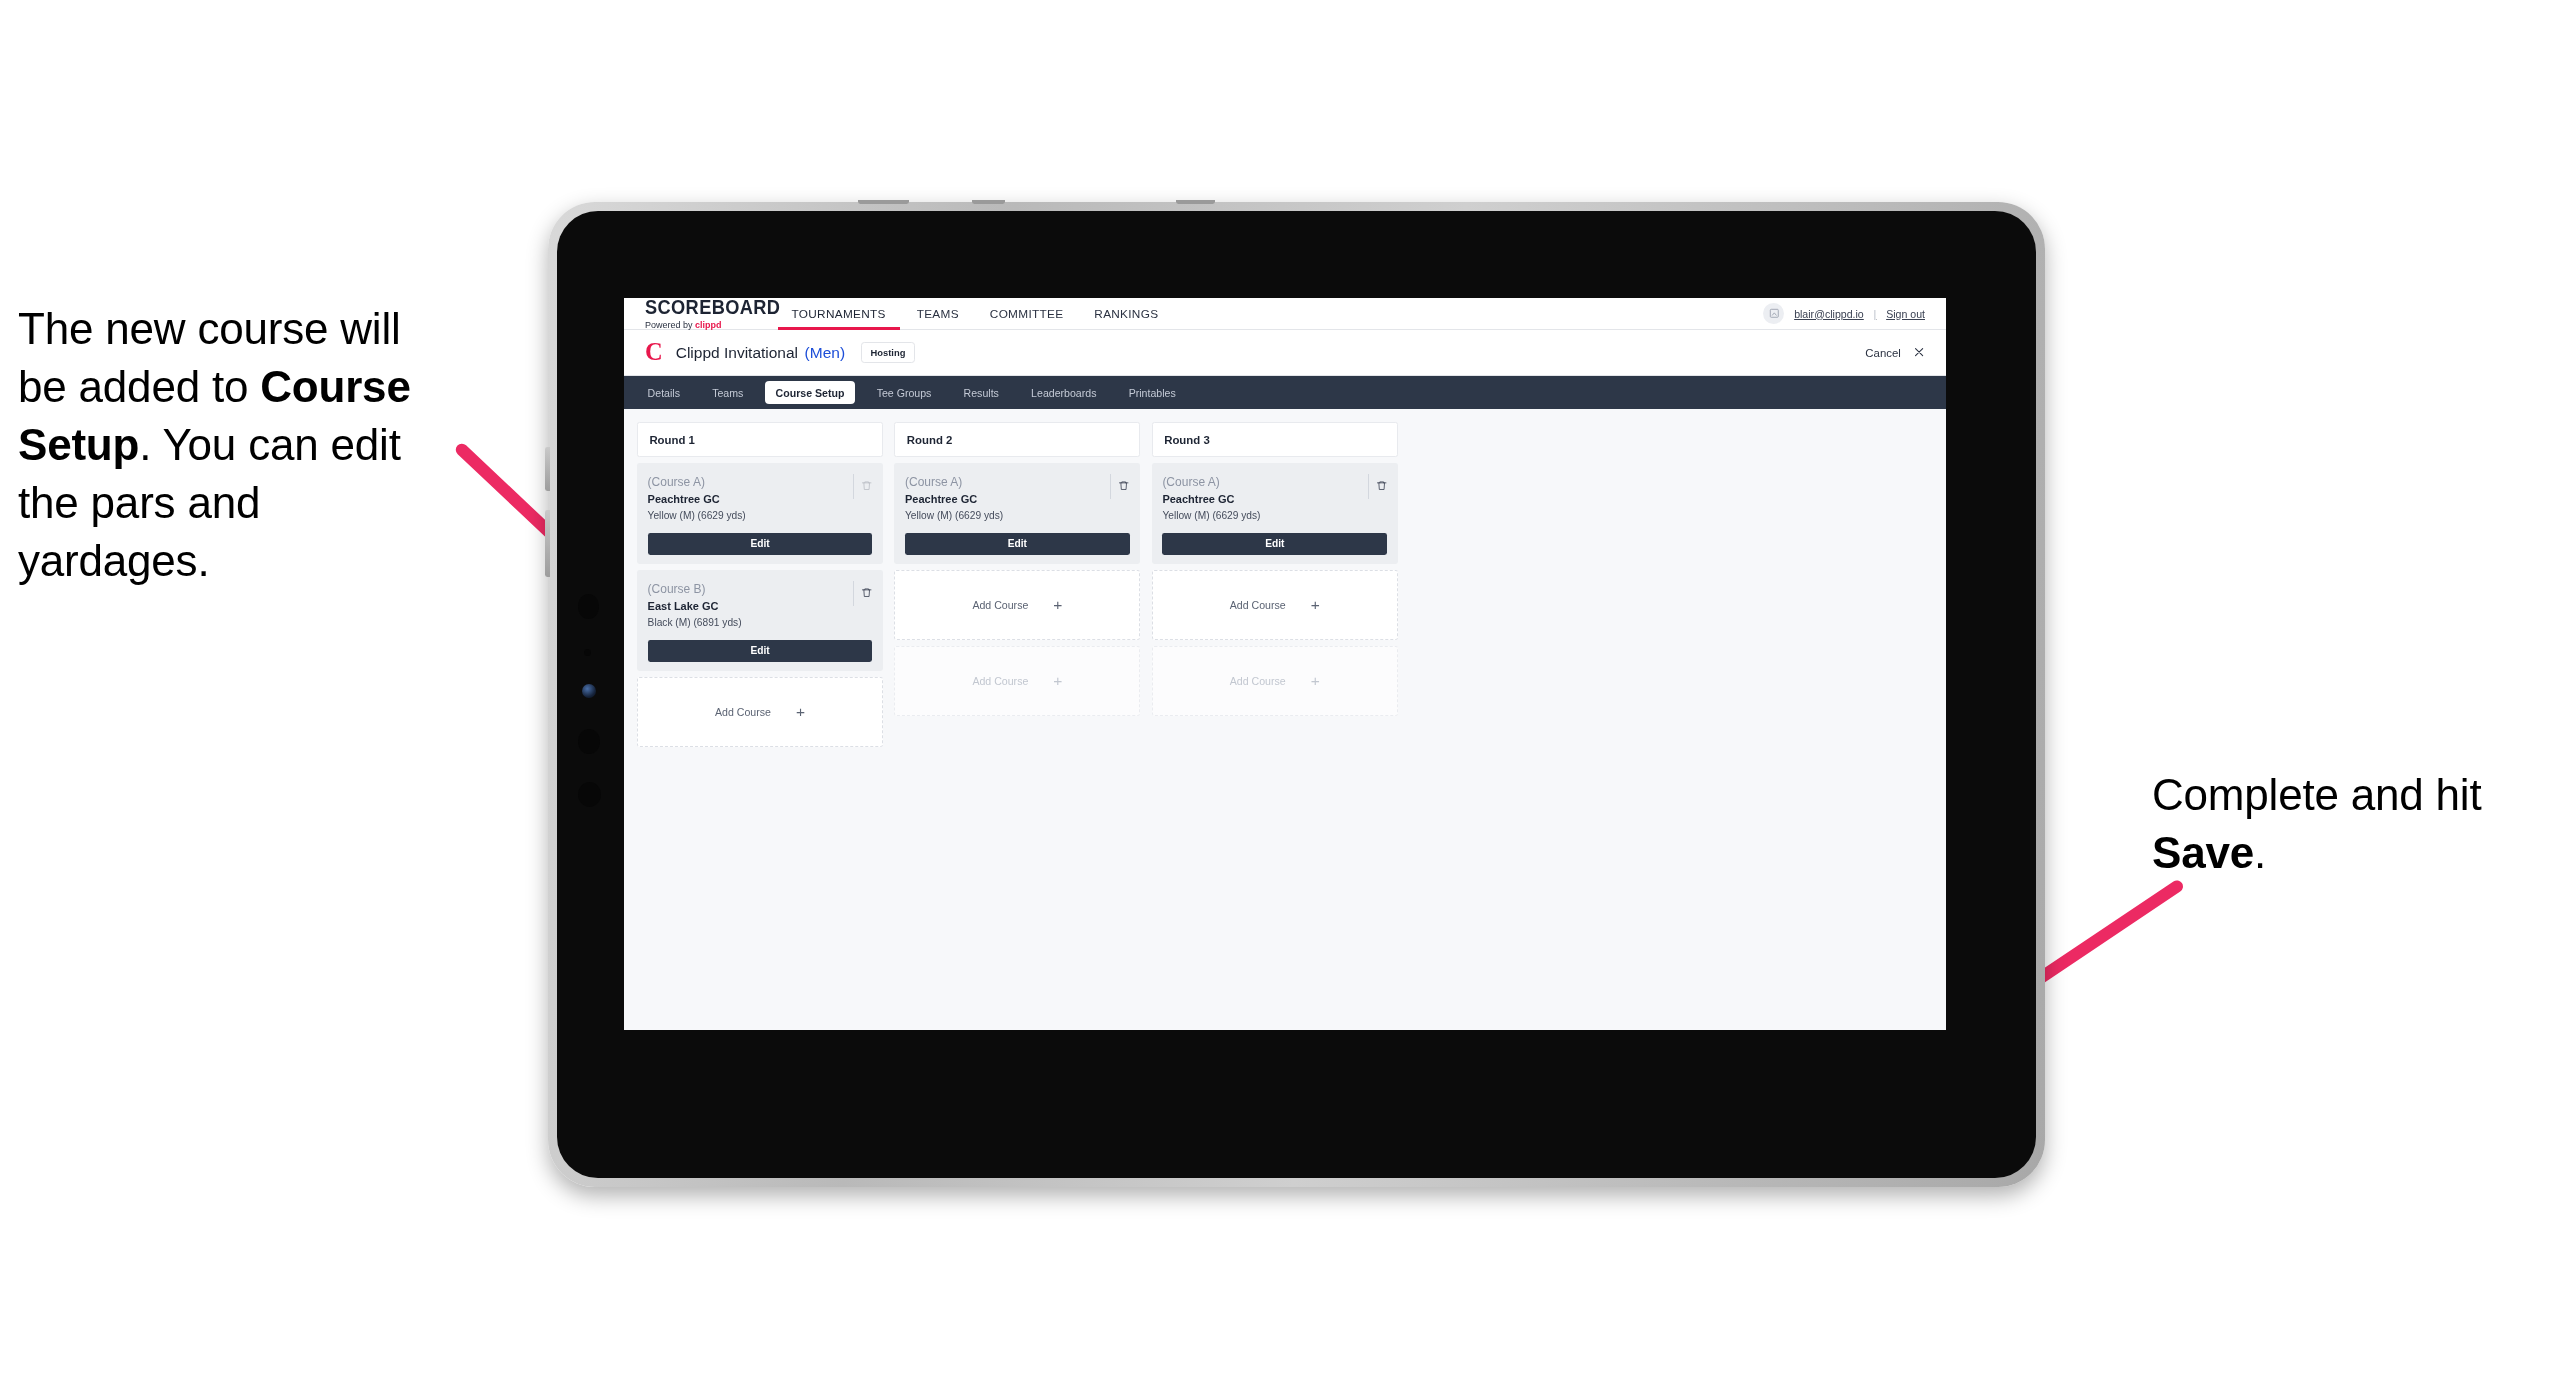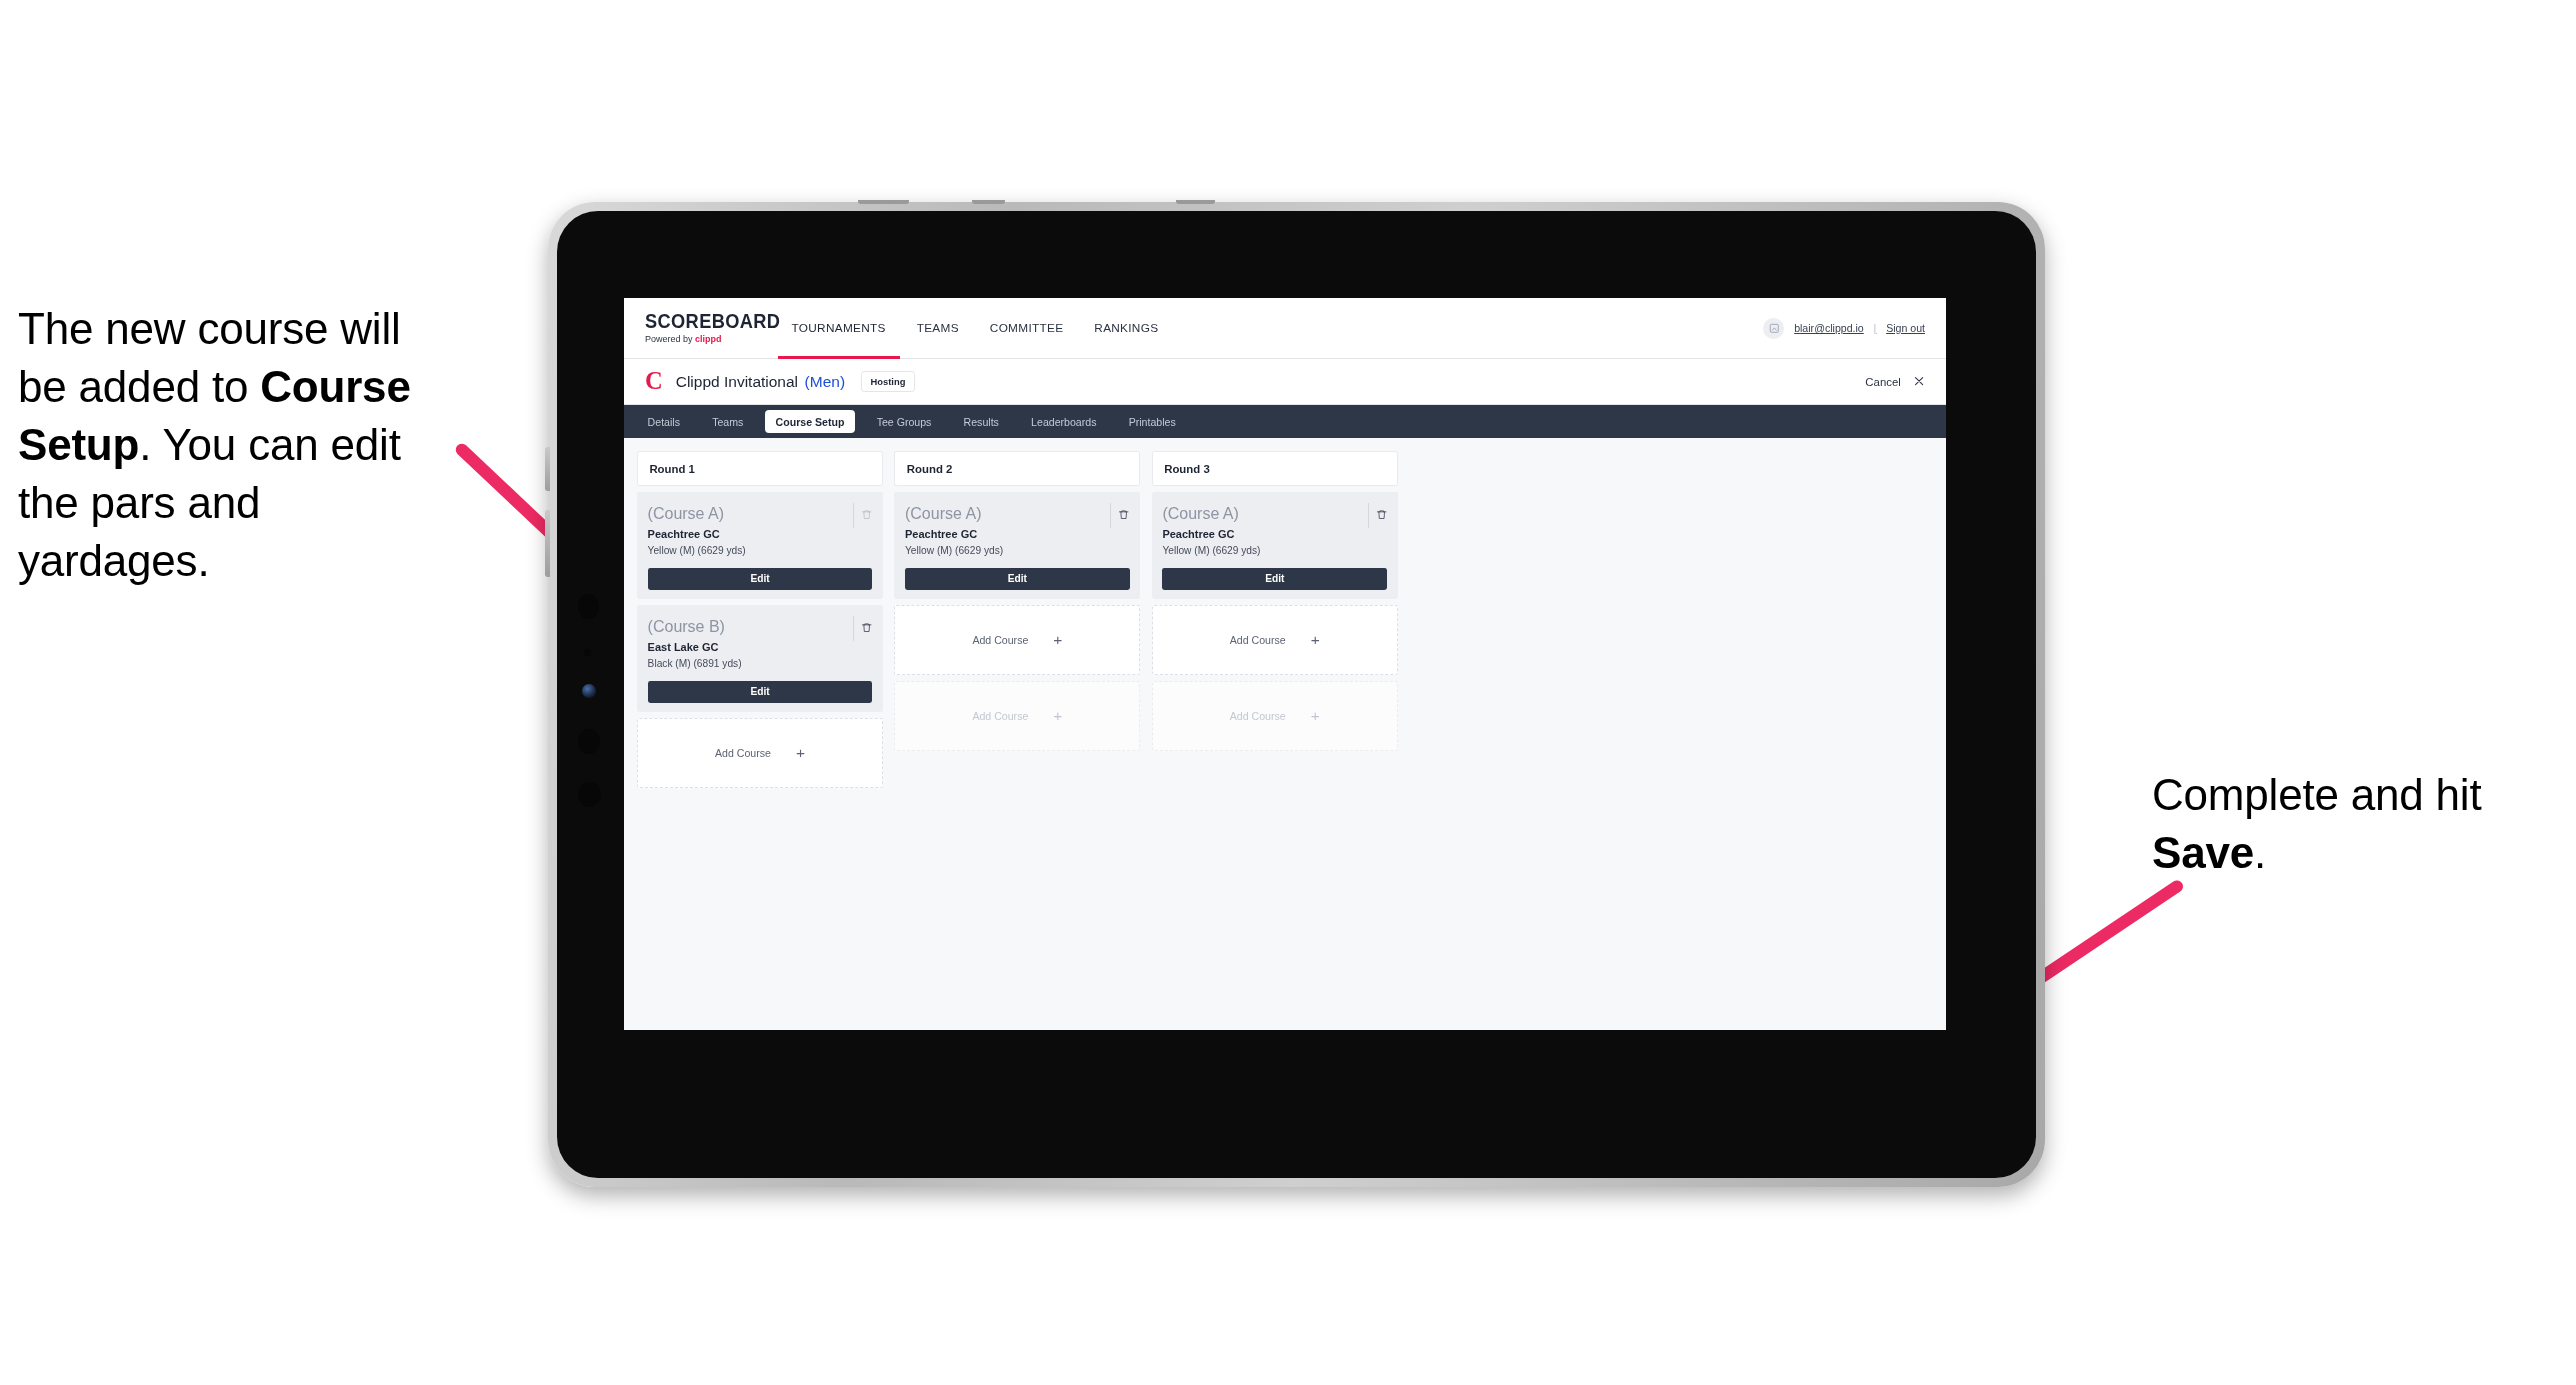--- a/index.html
+++ b/index.html
@@ -73,21 +73,21 @@
   #app {
     position: absolute;
     left: 624px; top: 298px;
     width: 1322px; height: 732px;
     background: #f7f8fa;
     overflow: hidden;
   }
 
   
   #topbar {
-    height: 61px; background: #ffffff;
+    height: 32px; background: #ffffff;
     display: flex; align-items: stretch;
     border-bottom: 0.8px solid #e3e5e9;
     position: relative;
   }
   #brand { padding: 0 0 0 21px; display:flex; flex-direction:column; justify-content:center; width: 152px; }
   #brand-title {
     font-size: 19.6px; font-weight: 800; color: #1d2433;
     letter-spacing: 0.4px; line-height: 1; font-stretch: condensed;
     transform: scaleX(0.93); transform-origin: left center;
   }
@@ -159,21 +159,21 @@
     border-radius: 2.4px; padding: 10.6px 11.4px;
     font-size: 11.4px; font-weight: 700; color: #1d2433;
     margin-bottom: 5.7px;
   }
   .course-card {
     background: #eceef1; border-radius: 2.4px;
     padding: 9.8px 10.6px 9.8px 10.6px; margin-bottom: 5.7px;
   }
   .course-top { display:flex; align-items:flex-start; }
   .course-info { flex: 1 1 auto; min-width: 0; }
-  .course-slot { font-size: 16px; color: #8d94a3; line-height:1.5; }
+  .course-slot { font-size: 12px; color: #8d94a3; line-height:1.5; }
   .course-name { font-size: 11px; font-weight: 700; color: #1d2433; line-height:1.55; }
   .course-tee  { font-size: 10.2px; color: #454c5c; line-height:1.55; }
   .course-actions { display:flex; align-items:center; gap: 7.3px; padding-top: 1.6px; }
   .vdivider { width: 0.8px; height: 24.5px; background: #d3d7de; }
   .trash { cursor: pointer; opacity: 1; }
   .trash.faded { opacity: .28; }
   .edit-btn {
     margin-top: 9px; height: 22px; width: 100%;
     background: #2d3748; color: #fff;
     font-size: 10.2px; font-weight: 700;

